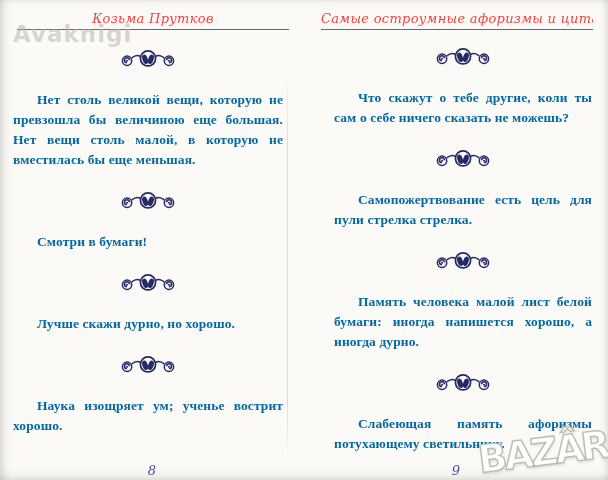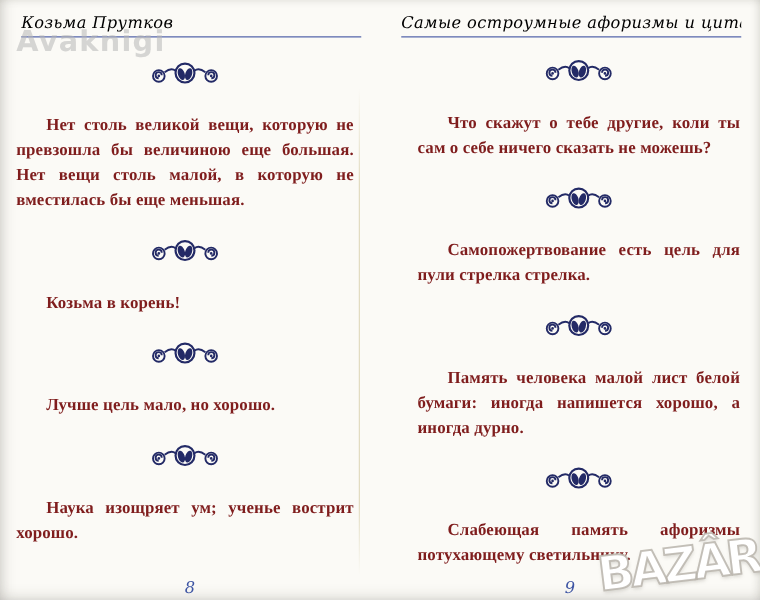--- a/index.html
+++ b/index.html
@@ -16,44 +16,44 @@
     font-family: "Liberation Serif", "DejaVu Serif", serif;
   }
   .page {
     position: absolute; top: 0; height: 480px; width: 304px;
   }
   .page.left  { left: 0; }
   .page.right { left: 304px; }
 
   .running-head {
     margin: 11px 15px 0 17px;
-    text-align: left;
+    text-align: center;
     font-family: "DejaVu Serif", serif;
     font-style: italic;
     font-size: 13px;
-    color: #000000;
+    color: #ef4444;
     padding-bottom: 3px;
     border-bottom: 1px solid #5566ab;
     letter-spacing: .3px;
     white-space: nowrap;
     overflow: hidden;
   }
   .content { padding: 0 0 0 0; }
   .left  .content { padding-left: 13px; padding-right: 21px; }
   .right .content { padding-left: 30px; padding-right: 16px; }
 
   .content > * { margin: 20px 0 0 0; }
   .content > *:first-child { margin-top: 18px; }
   .right .content > *:first-child { margin-top: 16px; }
 
   .aph {
     font-size: 13.5px;
     line-height: 20px;
     font-weight: bold;
-    color: #7f1d1d;
+    color: #0369a1;
     text-align: justify;
     text-indent: 24px;
     letter-spacing: .1px;
     margin-bottom: 0;
   }
   .orn { display: flex; justify-content: center; }
   .orn svg { display: block; }
 
   .pagenum {
     position: absolute; bottom: 2px; left: 0; width: 100%;
@@ -138,45 +138,45 @@
         <path d="M87,20 a4.2,4.2 0 1 1 4.2,4.2"></path>
         <path d="M27,16 Q36,9 42,14"></path>
         <path d="M83,16 Q74,9 68,14"></path>
       </g>
       <g fill="#232a66">
         <circle cx="19" cy="21" r="1.8"></circle>
         <circle cx="91" cy="21" r="1.8"></circle>
       </g>
     </svg>
   </div>
-        <p class="aph">Козьма в корень!</p>
-        <div class="orn">
-    <svg width="64" height="22" viewBox="0 0 110 36">
-      <g fill="none" stroke="#232a66" stroke-width="3">
-        <circle cx="55" cy="17" r="13"></circle>
-      </g>
-      <g fill="#232a66">
-        <ellipse cx="50" cy="18.5" rx="4.6" ry="8.4" transform="rotate(-18 50 18.5)"></ellipse>
-        <ellipse cx="60" cy="18.5" rx="4.6" ry="8.4" transform="rotate(18 60 18.5)"></ellipse>
-      </g>
-      <g fill="none" stroke="#232a66" stroke-width="2.6">
-        <circle cx="19" cy="21" r="8"></circle>
-        <circle cx="91" cy="21" r="8"></circle>
-        <path d="M23,20 a4.2,4.2 0 1 0 -4.2,4.2"></path>
-        <path d="M87,20 a4.2,4.2 0 1 1 4.2,4.2"></path>
-        <path d="M27,16 Q36,9 42,14"></path>
-        <path d="M83,16 Q74,9 68,14"></path>
-      </g>
-      <g fill="#232a66">
-        <circle cx="19" cy="21" r="1.8"></circle>
-        <circle cx="91" cy="21" r="1.8"></circle>
-      </g>
-    </svg>
-  </div>
-        <p class="aph">Лучше цель мало, но хорошо.</p>
+        <p class="aph">Смотри в бумаги!</p>
+        <div class="orn">
+    <svg width="64" height="22" viewBox="0 0 110 36">
+      <g fill="none" stroke="#232a66" stroke-width="3">
+        <circle cx="55" cy="17" r="13"></circle>
+      </g>
+      <g fill="#232a66">
+        <ellipse cx="50" cy="18.5" rx="4.6" ry="8.4" transform="rotate(-18 50 18.5)"></ellipse>
+        <ellipse cx="60" cy="18.5" rx="4.6" ry="8.4" transform="rotate(18 60 18.5)"></ellipse>
+      </g>
+      <g fill="none" stroke="#232a66" stroke-width="2.6">
+        <circle cx="19" cy="21" r="8"></circle>
+        <circle cx="91" cy="21" r="8"></circle>
+        <path d="M23,20 a4.2,4.2 0 1 0 -4.2,4.2"></path>
+        <path d="M87,20 a4.2,4.2 0 1 1 4.2,4.2"></path>
+        <path d="M27,16 Q36,9 42,14"></path>
+        <path d="M83,16 Q74,9 68,14"></path>
+      </g>
+      <g fill="#232a66">
+        <circle cx="19" cy="21" r="1.8"></circle>
+        <circle cx="91" cy="21" r="1.8"></circle>
+      </g>
+    </svg>
+  </div>
+        <p class="aph">Лучше скажи дурно, но хорошо.</p>
         <div class="orn">
     <svg width="64" height="22" viewBox="0 0 110 36">
       <g fill="none" stroke="#232a66" stroke-width="3">
         <circle cx="55" cy="17" r="13"></circle>
       </g>
       <g fill="#232a66">
         <ellipse cx="50" cy="18.5" rx="4.6" ry="8.4" transform="rotate(-18 50 18.5)"></ellipse>
         <ellipse cx="60" cy="18.5" rx="4.6" ry="8.4" transform="rotate(18 60 18.5)"></ellipse>
       </g>
       <g fill="none" stroke="#232a66" stroke-width="2.6">

